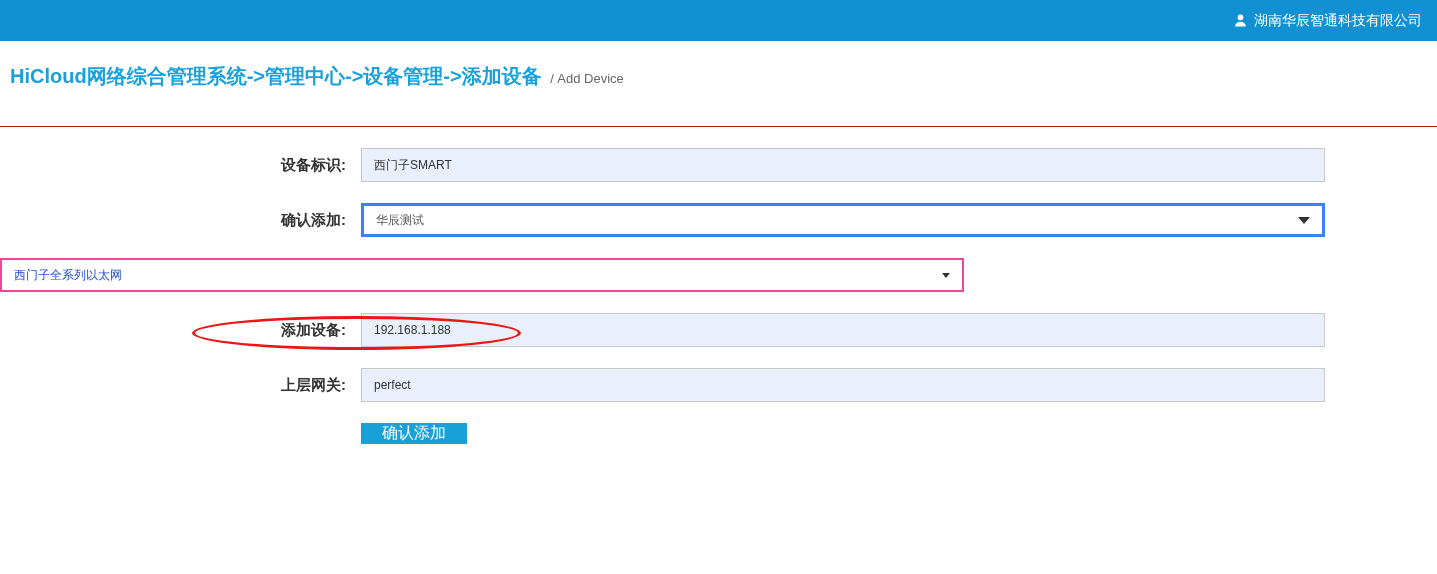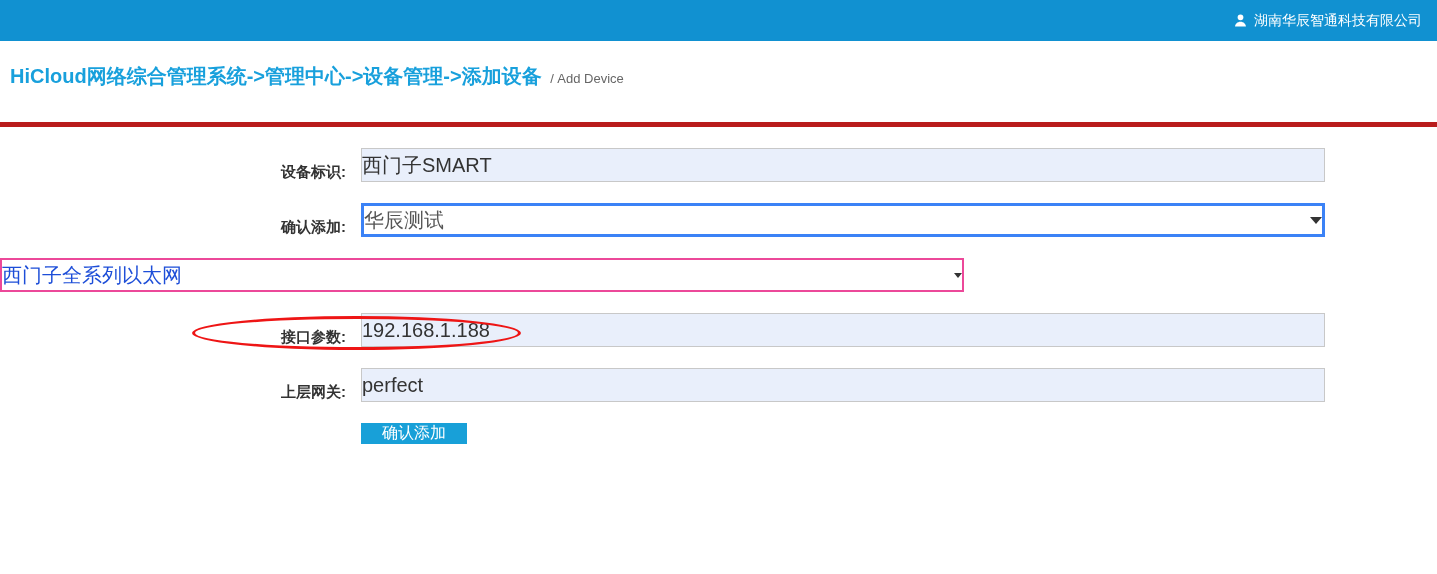--- a/index.html
+++ b/index.html
@@ -24,53 +24,53 @@
     display:flex; align-items:center; gap:6px;
     color:#ffffff; font-size:14px;
     cursor:pointer;
   }
   .user-icon { display:inline-flex; width:15px; height:15px; }
   .user-icon svg { width:100%; height:100%; fill:#ffffff; }
   
   .crumb-wrap {
     height:86px;
     padding:22px 0 0 10px;
-    border-bottom:5px solid #b91c1c;
+    border-bottom:1px solid #b91c1c;
   }
   .crumb-path {
     color:#18a0dc;
     font-size:20px;
     font-weight:bold;
   }
   .crumb-suffix {
     color:#666666;
     font-size:13px;
     font-weight:normal;
     margin-left:4px;
   }
   
   .form { margin-top:21px; }
   .row {
     display:flex;
-    align-items:flex-end;
+    align-items:center;
     margin-bottom:21px;
     height:34px;
   }
   .row label {
     flex:0 0 361px;
     padding-right:15px;
     text-align:right;
     font-size:15px;
     font-weight:bold;
     color:#333333;
   }
   .ctrl {
     width:964px; height:34px;
-    font-size:20px;
-    padding:0 0;
+    font-size:12px;
+    padding:0 12px;
     display:flex; align-items:center;
     font-family:inherit;
   }
   .text-ctrl {
     background:#e9effb;
     border:1px solid #c8c8c8;
     color:#333333;
   }
   input.ctrl { outline:none; }
   .select-ctrl {
@@ -151,21 +151,21 @@
     </div>
 
     <div class="row">
       <div class="ctrl select-ctrl select-2">
         <span>西门子全系列以太网</span>
         <span class="caret small"></span>
       </div>
     </div>
 
     <div class="row">
-      <label>接口参数:</label>
+      <label>添加设备:</label>
       <input class="ctrl text-ctrl" type="text" value="192.168.1.188" style="">
     </div>
 
     <div class="row">
       <label>上层网关:</label>
       <input class="ctrl text-ctrl" type="text" value="perfect" style="">
     </div>
 
     <div class="btn-row">
       <button class="submit-btn">确认添加</button>

